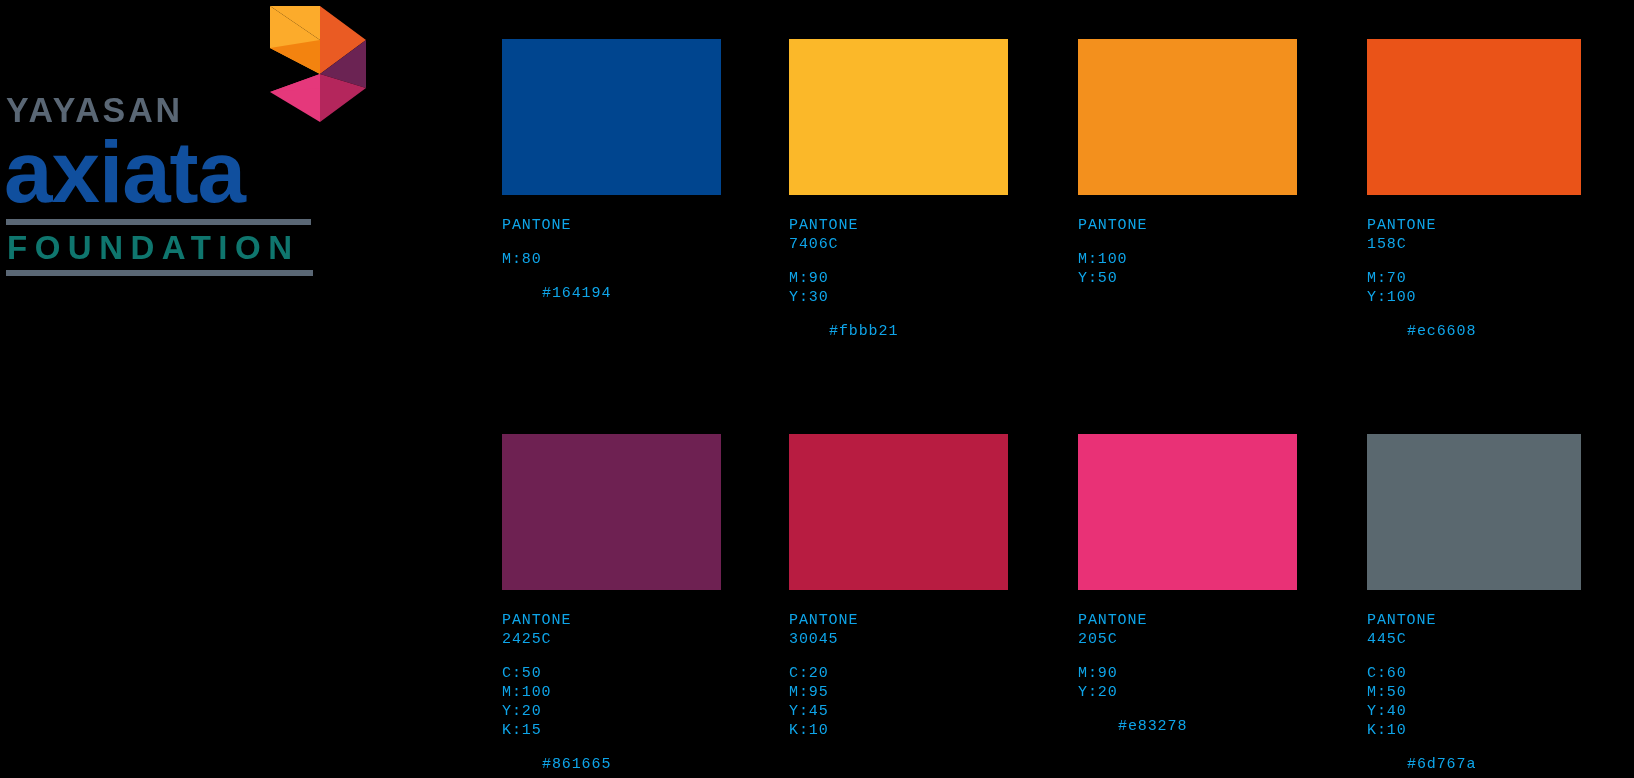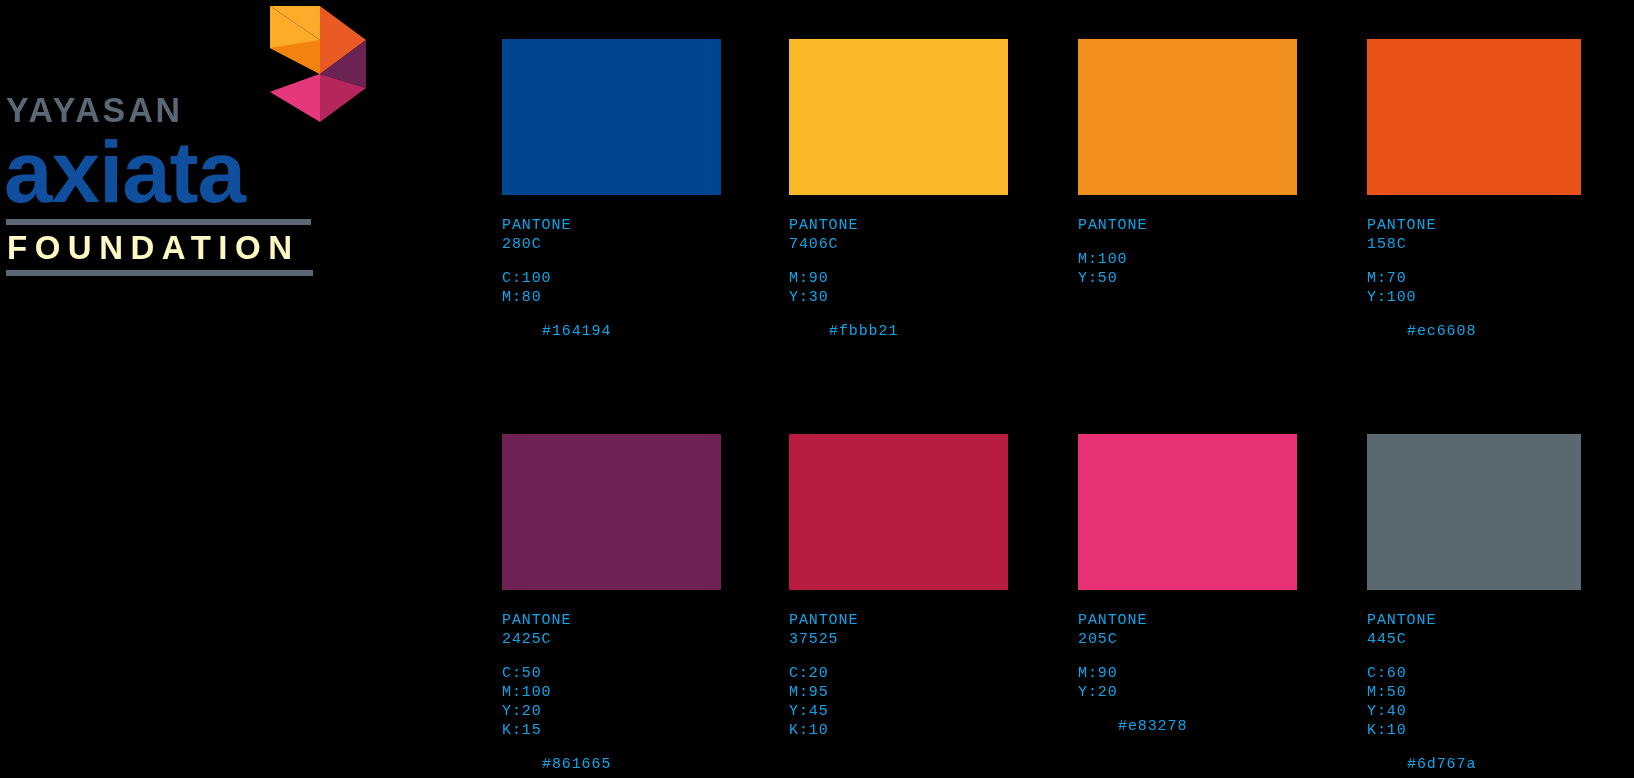--- a/index.html
+++ b/index.html
@@ -39,21 +39,21 @@
     line-height:88px;
     transform:scaleX(0.99);transform-origin:left center;
   }
   #logo-rule-top{
     position:absolute;left:6px;top:219px;width:305px;height:6px;background:#5a6775;
   }
   #logo-foundation{
     left:7px;top:229px;
     font-size:33px;font-weight:700;
     letter-spacing:7.5px;
-    color:#fef9c3;
+    color:#0f766e;
   }
   #logo-rule-bottom{
     position:absolute;left:6px;top:270px;width:307px;height:6px;background:#5a6775;
   }
 
   
   #palette{position:absolute;left:0;top:0;width:1634px;height:778px;}
   .swatch-cell{position:absolute;width:300px;}
   .swatch-chip{
     width:219px;height:156px;display:block;
@@ -99,24 +99,22 @@
     <div class="logo-word" id="logo-foundation">FOUNDATION</div>
     <div id="logo-rule-bottom"></div>
   </div>
 
   <div id="palette">
       <div class="swatch-cell" style="left: 502px; top: 39px;">
         <div class="swatch-chip" style="background: rgb(0, 69, 143); height: 156px;"></div>
         <div class="meta">
           <div class="pantone">
             <div>PANTONE</div>
-            <div>280C</div>
-          </div>
-          <div class="cmyk">
-            <div>C:100</div>
+          </div>
+          <div class="cmyk">
             <div>M:80</div>
           </div>
           <div class="hex">#164194</div>
         </div>
       </div>
       <div class="swatch-cell" style="left: 789px; top: 39px;">
         <div class="swatch-chip" style="background: rgb(251, 184, 41); height: 156px;"></div>
         <div class="meta">
           <div class="pantone">
             <div>PANTONE</div>
@@ -169,21 +167,21 @@
             <div>K:15</div>
           </div>
           <div class="hex">#861665</div>
         </div>
       </div>
       <div class="swatch-cell" style="left: 789px; top: 434px;">
         <div class="swatch-chip" style="background: rgb(184, 28, 65); height: 156px;"></div>
         <div class="meta">
           <div class="pantone">
             <div>PANTONE</div>
-            <div>37525</div>
+            <div>30045</div>
           </div>
           <div class="cmyk">
             <div>C:20</div>
             <div>M:95</div>
             <div>Y:45</div>
             <div>K:10</div>
           </div>
         </div>
       </div>
       <div class="swatch-cell" style="left: 1078px; top: 434px;">

